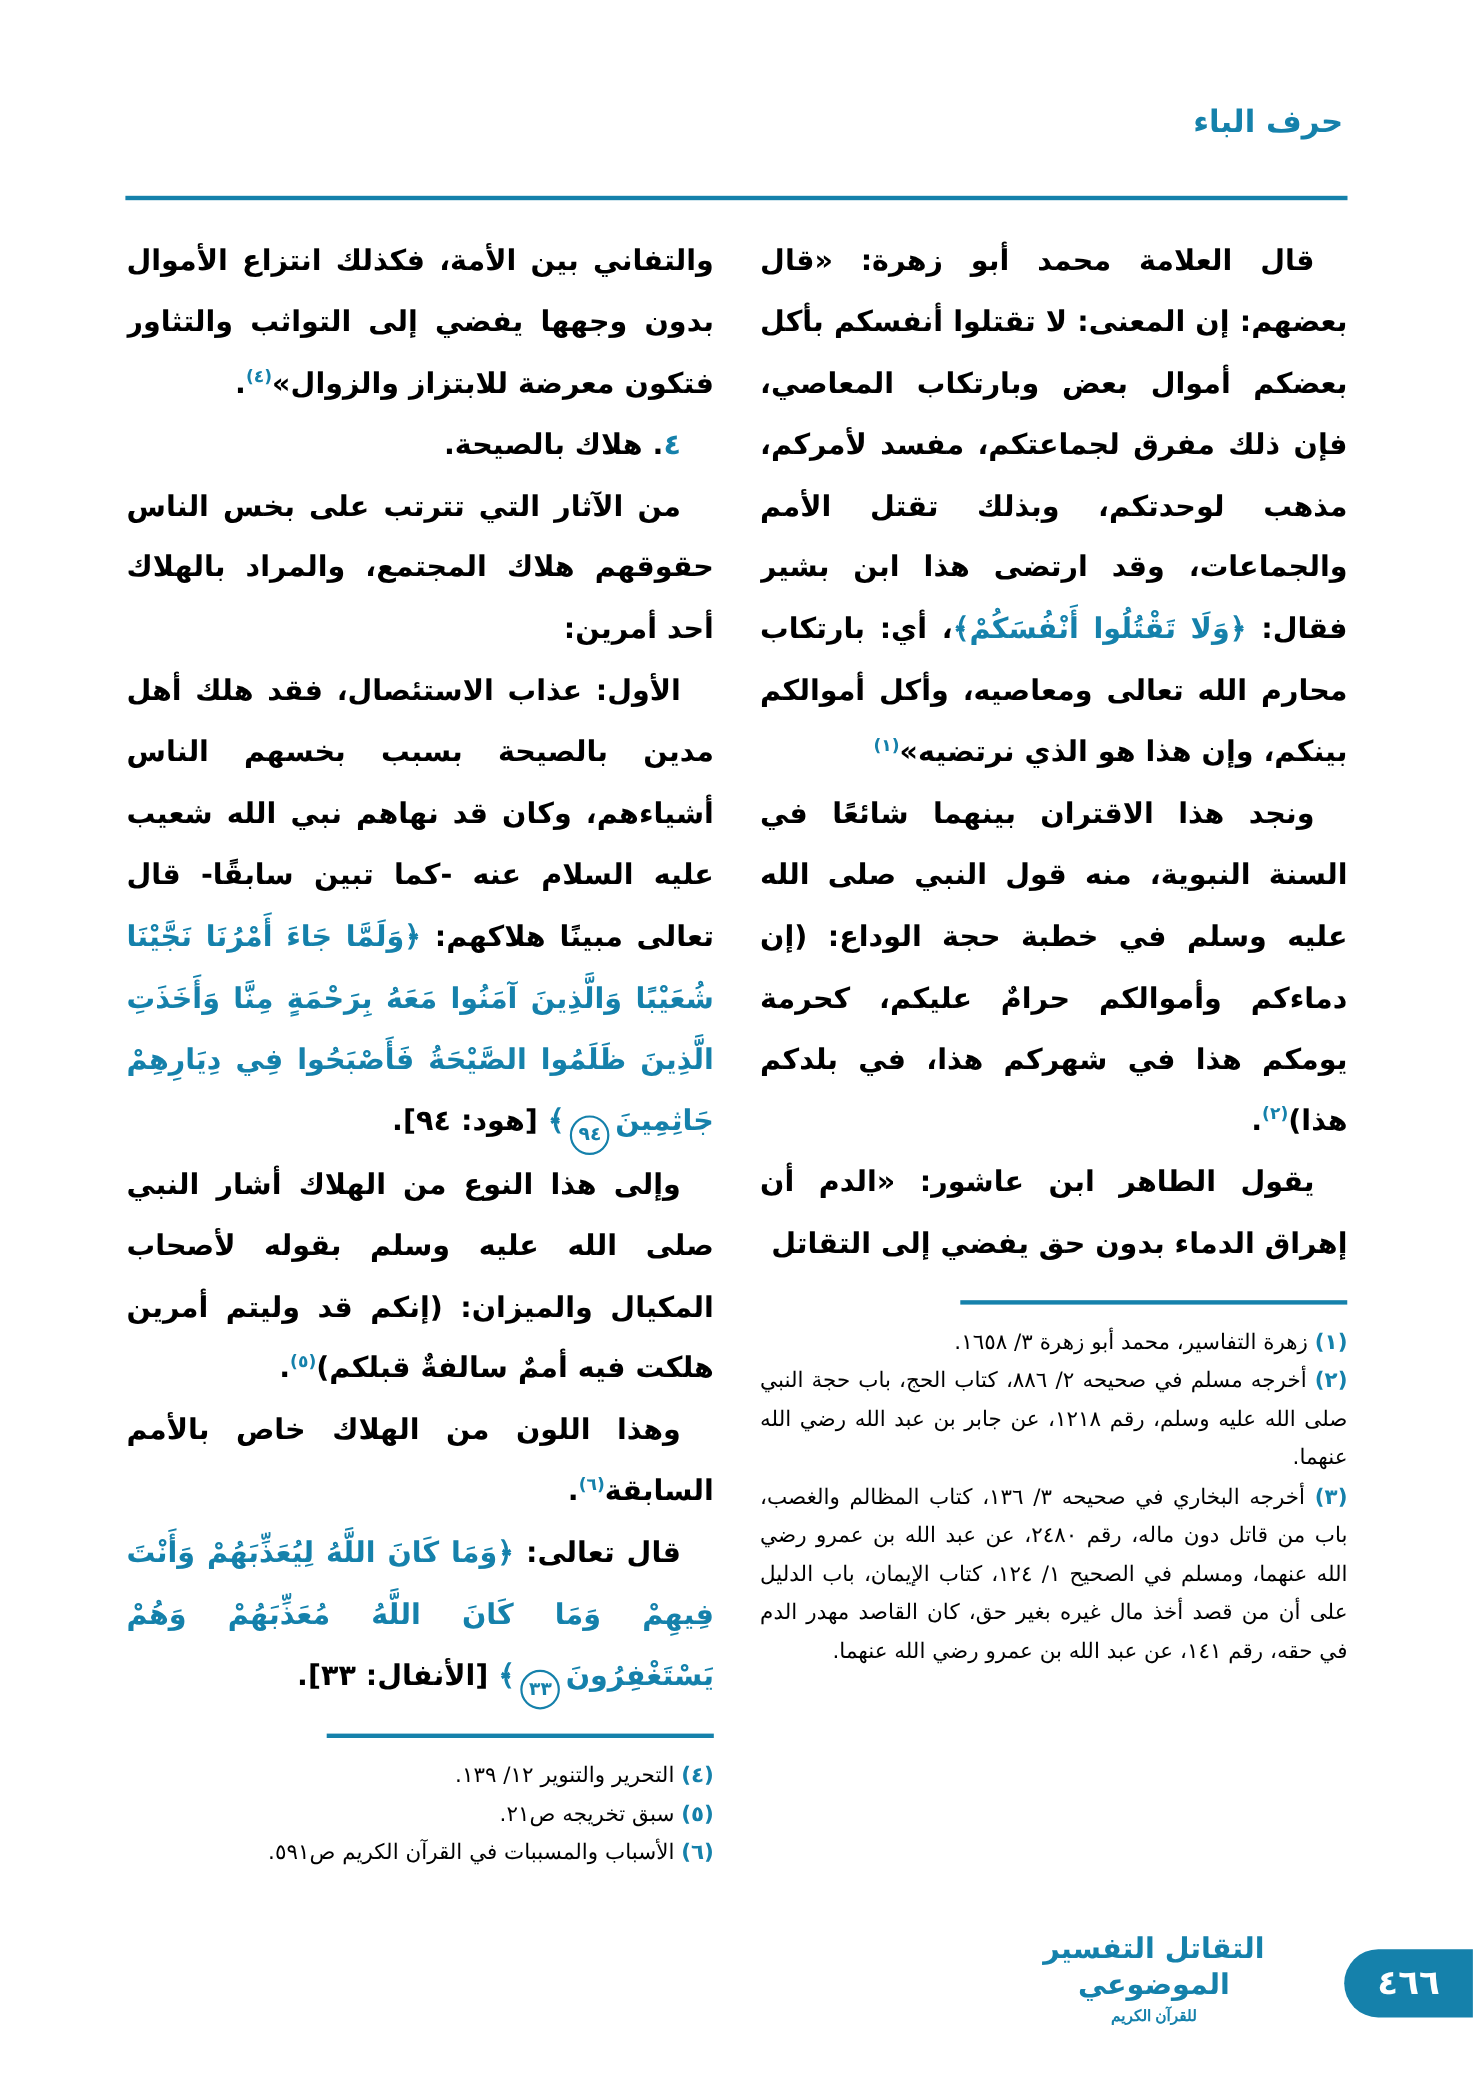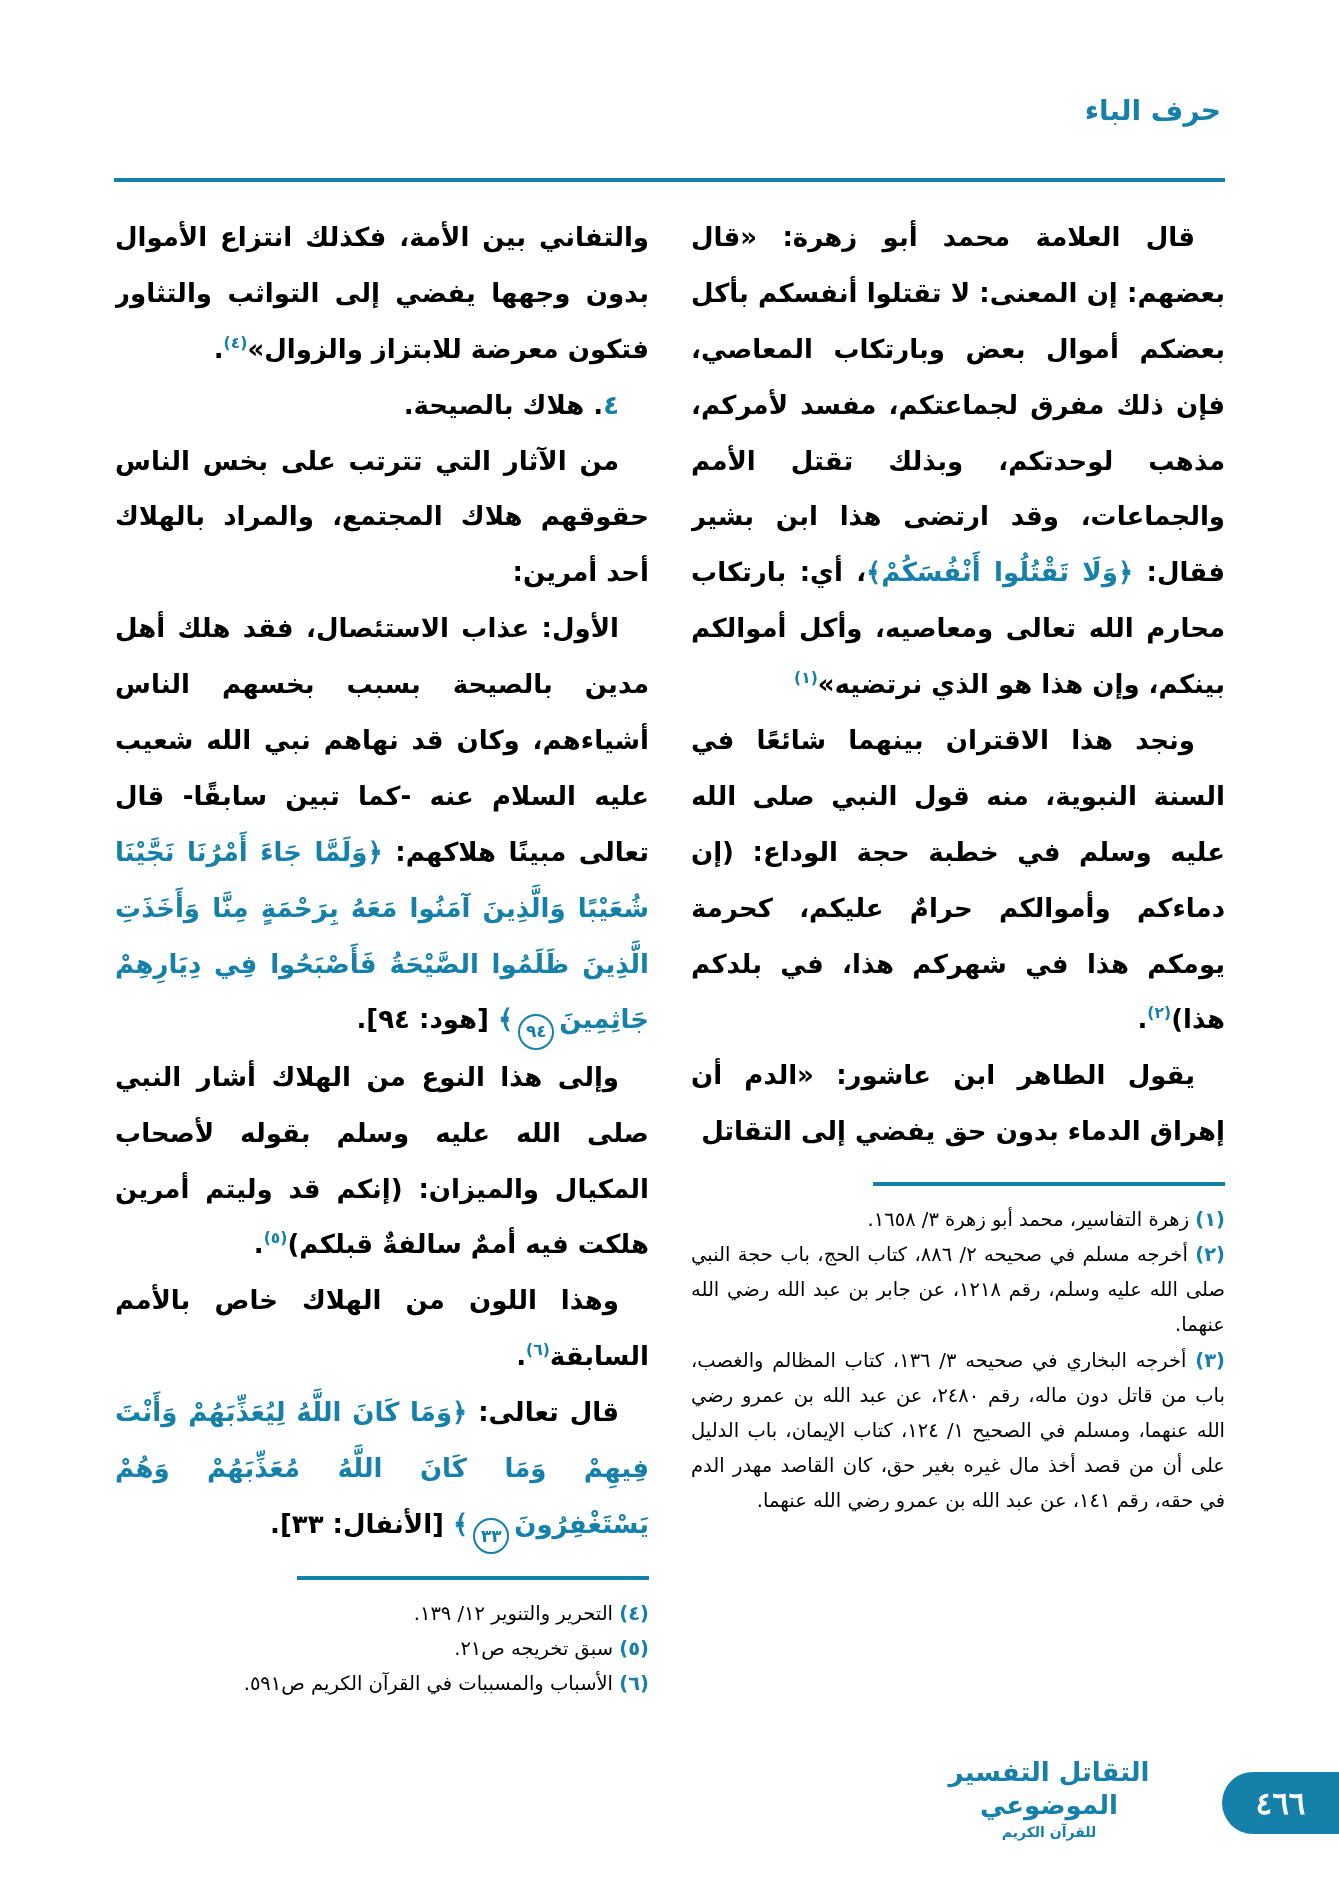--- a/index.html
+++ b/index.html
@@ -47,26 +47,26 @@
     font-size:19.5px; font-weight:normal; line-height:1.8;
     text-align:justify; color:#000;
   }
   .fn-marker { color:var(--accent); font-weight:bold; }
   
   .footer-logo {
     position:absolute; top:1756px; right:170px; width:240px;
     text-align:center; color:var(--accent);
   }
   .footer-logo .l1 { font-size:26px; font-weight:bold; line-height:1.25; }
-  .footer-logo .l2 { font-size:14px; font-weight:bold; margin-top:3px; letter-spacing:1px; }
+  .footer-logo .l2 { font-size:14px; font-weight:bold; margin-top:3px; letter-spacing:1px;font-family:Liberation Serif, serif; }
   .page-badge {
     position:absolute; top:1772px; right:0; width:117px; height:62px;
     background:var(--accent); border-radius:34px 0 0 34px;
     color:#ffffff; font-size:31px; font-weight:bold;
-    display:flex; align-items:center; justify-content:center; letter-spacing:5px;font-family:Liberation Serif, serif;
+    display:flex; align-items:center; justify-content:center; letter-spacing:5px;
   }
 </style>
 </head>
 <body>
 
 <div class="page">
 
   <div class="chapter-title">حرف الباء</div>
   <div class="header-rule"></div>
 

